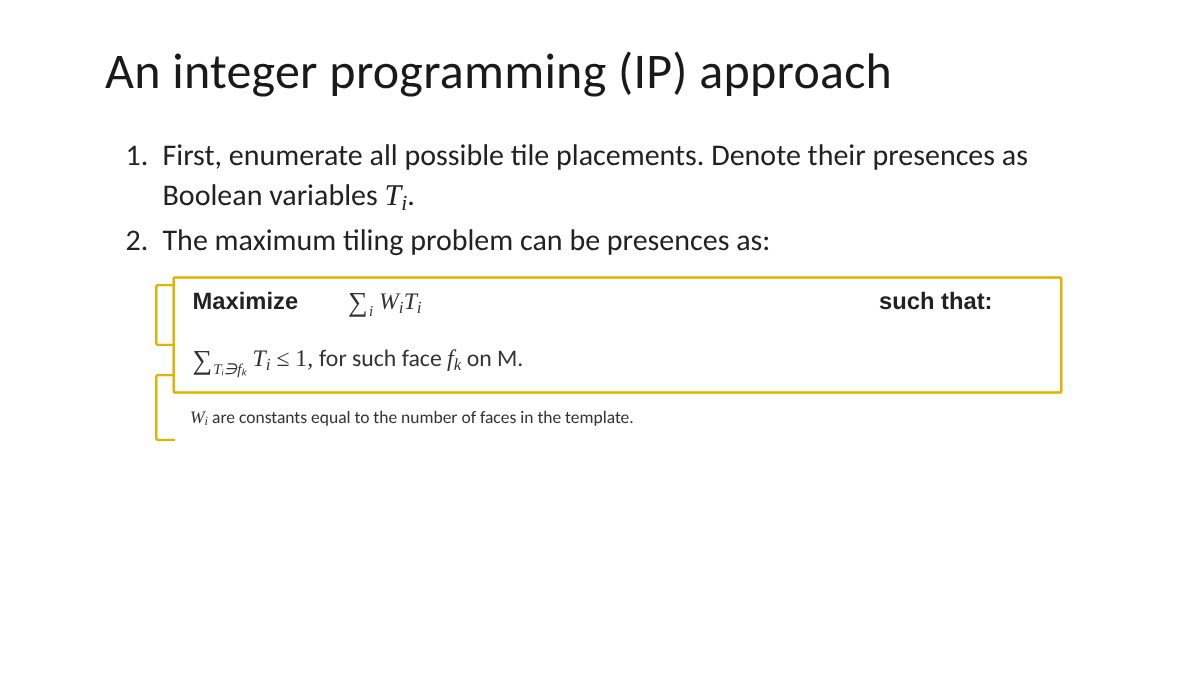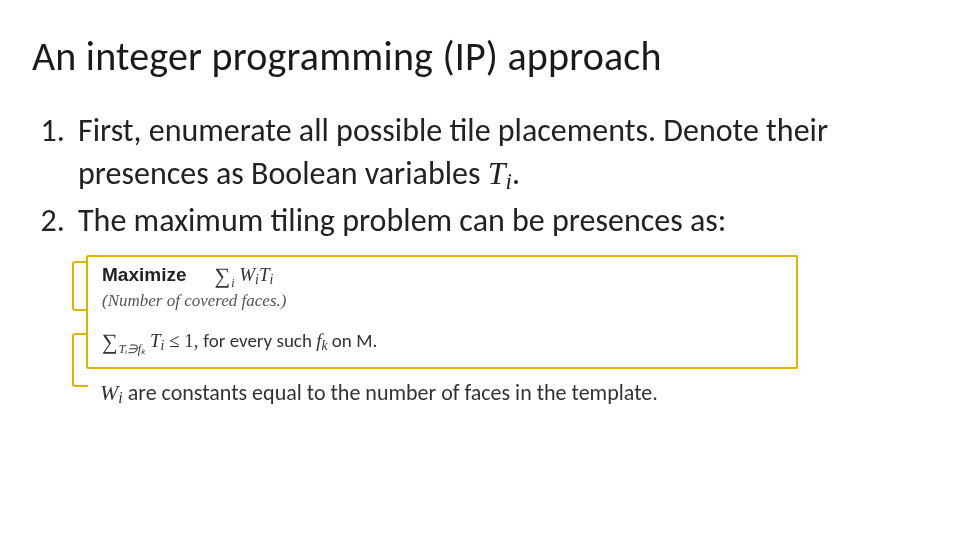--- a/index.html
+++ b/index.html
@@ -9,33 +9,33 @@
     height: 540px;
     background: #fff;
     font-family: "Segoe UI", "Candara", "Calibri", sans-serif;
     color: #222;
   }
   .slide {
     position: relative;
     width: 960px;
     height: 392px;
     box-sizing: border-box;
-    padding: 32px 60px 0 32px;
+    padding: 32px 60px 0 84px;
   }
   .title {
     font-size: 40px;
     font-weight: 400;
     margin: 0 0 28px 0;
     color: #1a1a1a;
     letter-spacing: 0.2px;
   }
   ol.body {
     margin: 0 0 0 40px;
     padding: 0;
-    font-size: 32px;
+    font-size: 24px;
     line-height: 1.35;
     color: #222;
   }
   ol.body li {
     margin: 0 0 2px 0;
     padding-left: 6px;
   }
   .math-i {
     font-style: italic;
     font-family: "Cambria Math", "Times New Roman", serif;
@@ -55,21 +55,21 @@
     border-radius: 2px;
     padding: 6px 14px 10px 14px;
     font-family: "Cambria Math", "Times New Roman", serif;
     font-size: 19px;
     color: #333;
     background: #fff;
   }
   .panel .row1 {
     display: flex;
     align-items: baseline;
-    gap: 24px;
+    gap: 36px;
   }
   .panel .maximize {
     font-family: "Segoe UI", sans-serif;
     font-weight: 700;
     color: #222;
     margin-right: 4px;
   }
   .sum {
     display: inline-block;
   }
@@ -105,21 +105,21 @@
   }
   .constraint .plain {
     font-family: "Segoe UI", "Calibri", sans-serif;
     font-style: normal;
     color: #333;
   }
   .footnote {
     margin: 10px 0 0 68px;
     width: 680px;
     font-family: "Cambria Math", "Times New Roman", serif;
-    font-size: 22px;
+    font-size: 14px;
     color: #333;
   }
   .footnote .plain {
     font-family: "Segoe UI", "Calibri", sans-serif;
   }
   
   .bracket {
     position: absolute;
     left: -16px;
     width: 14px;
@@ -155,28 +155,28 @@
   <div class="panel">
     <div class="bracket top"></div>
     <div class="bracket bot"></div>
 
     <div class="row1">
       <span class="maximize">Maximize</span>
       <span class="sum">
         <span class="sigma">∑</span><span class="sigma-sub">i</span>
         <span class="math-i">W</span><span class="sub">i</span><span class="math-i">T</span><span class="sub">i</span>
       </span>
+      <span class="suchthat">such that:</span>
     </div>
-    <div class="note">(Number of covered faces.)</div>
 
     <div class="divider"></div>
 
     <div class="constraint">
       <span class="sigma">∑</span><span class="sigma-sub" style="">Tᵢ∋fₖ</span>
-      <span class="math-i">T</span><span class="sub">i</span><span> ≤ 1, </span><span class="plain">for every such </span><span class="math-i">f</span><span class="sub">k</span><span class="plain"> on M.</span>
+      <span class="math-i">T</span><span class="sub">i</span><span> ≤ 1, </span><span class="plain">for such face </span><span class="math-i">f</span><span class="sub">k</span><span class="plain"> on M.</span>
     </div>
   </div>
 
   <div class="footnote">
     <span class="math-i">W</span><span class="sub">i</span><span class="plain"> are constants equal to the number of faces in the template.</span>
   </div>
 
 </div>
 
 </body></html>

